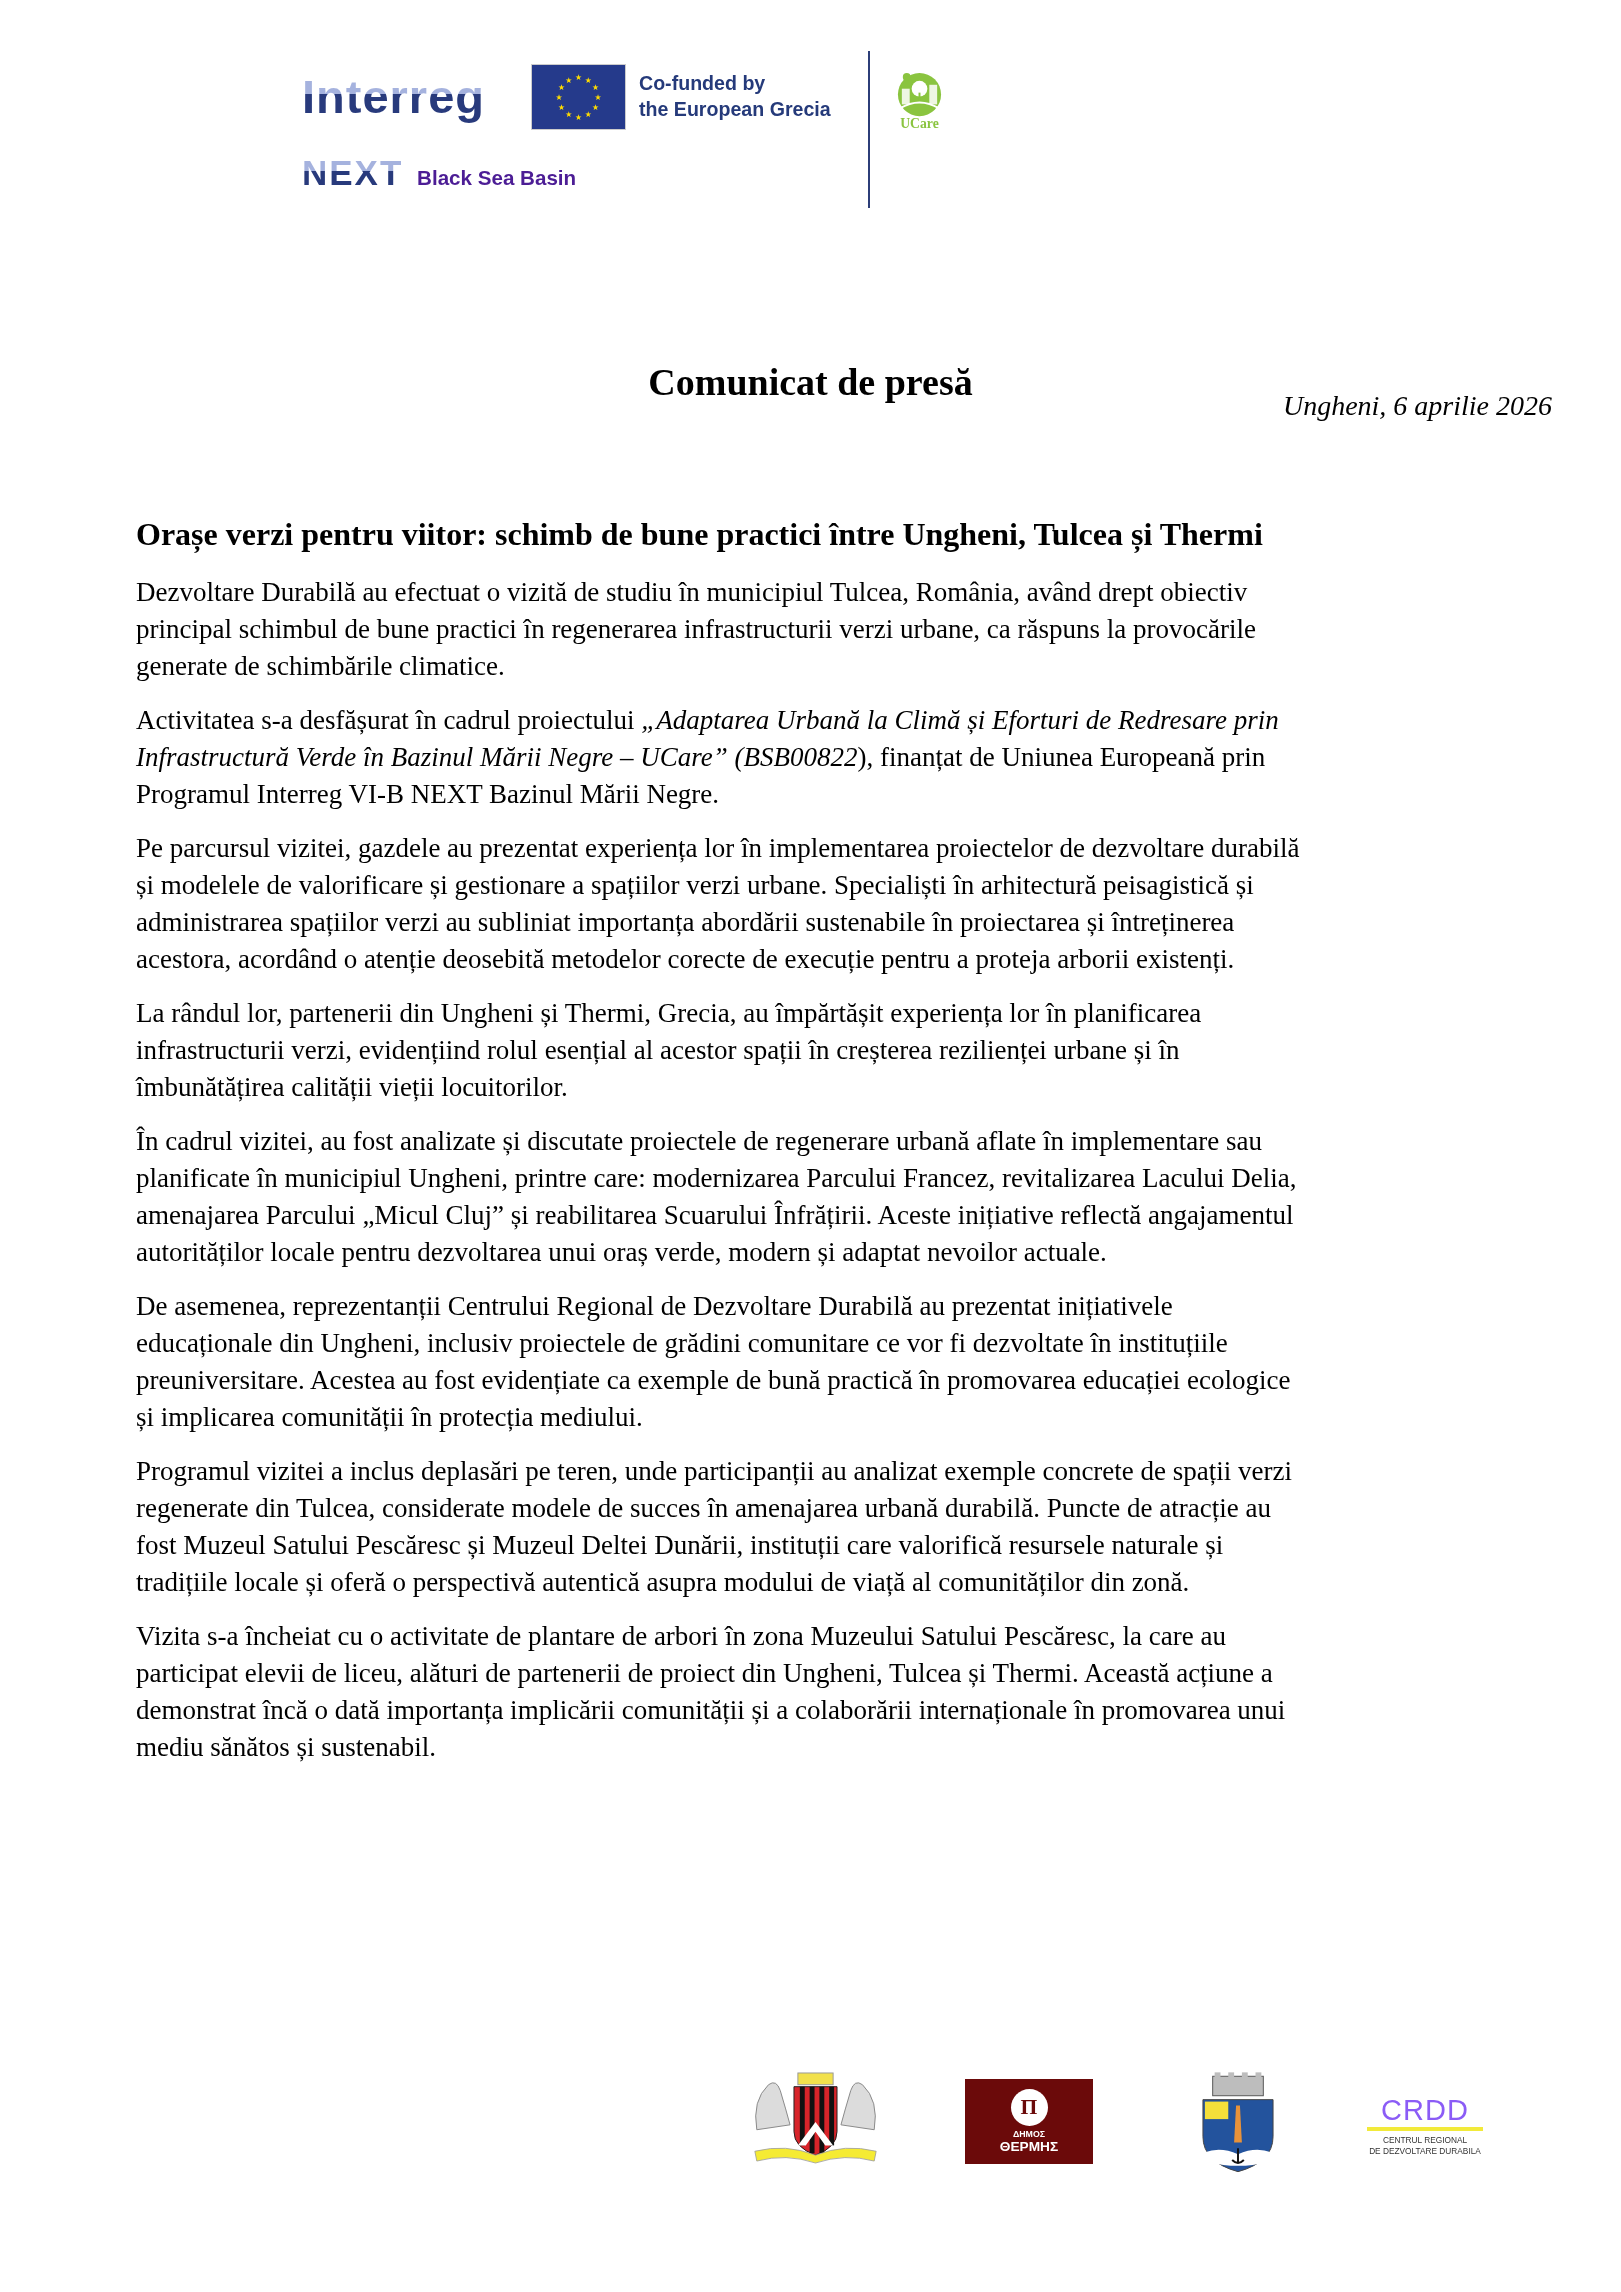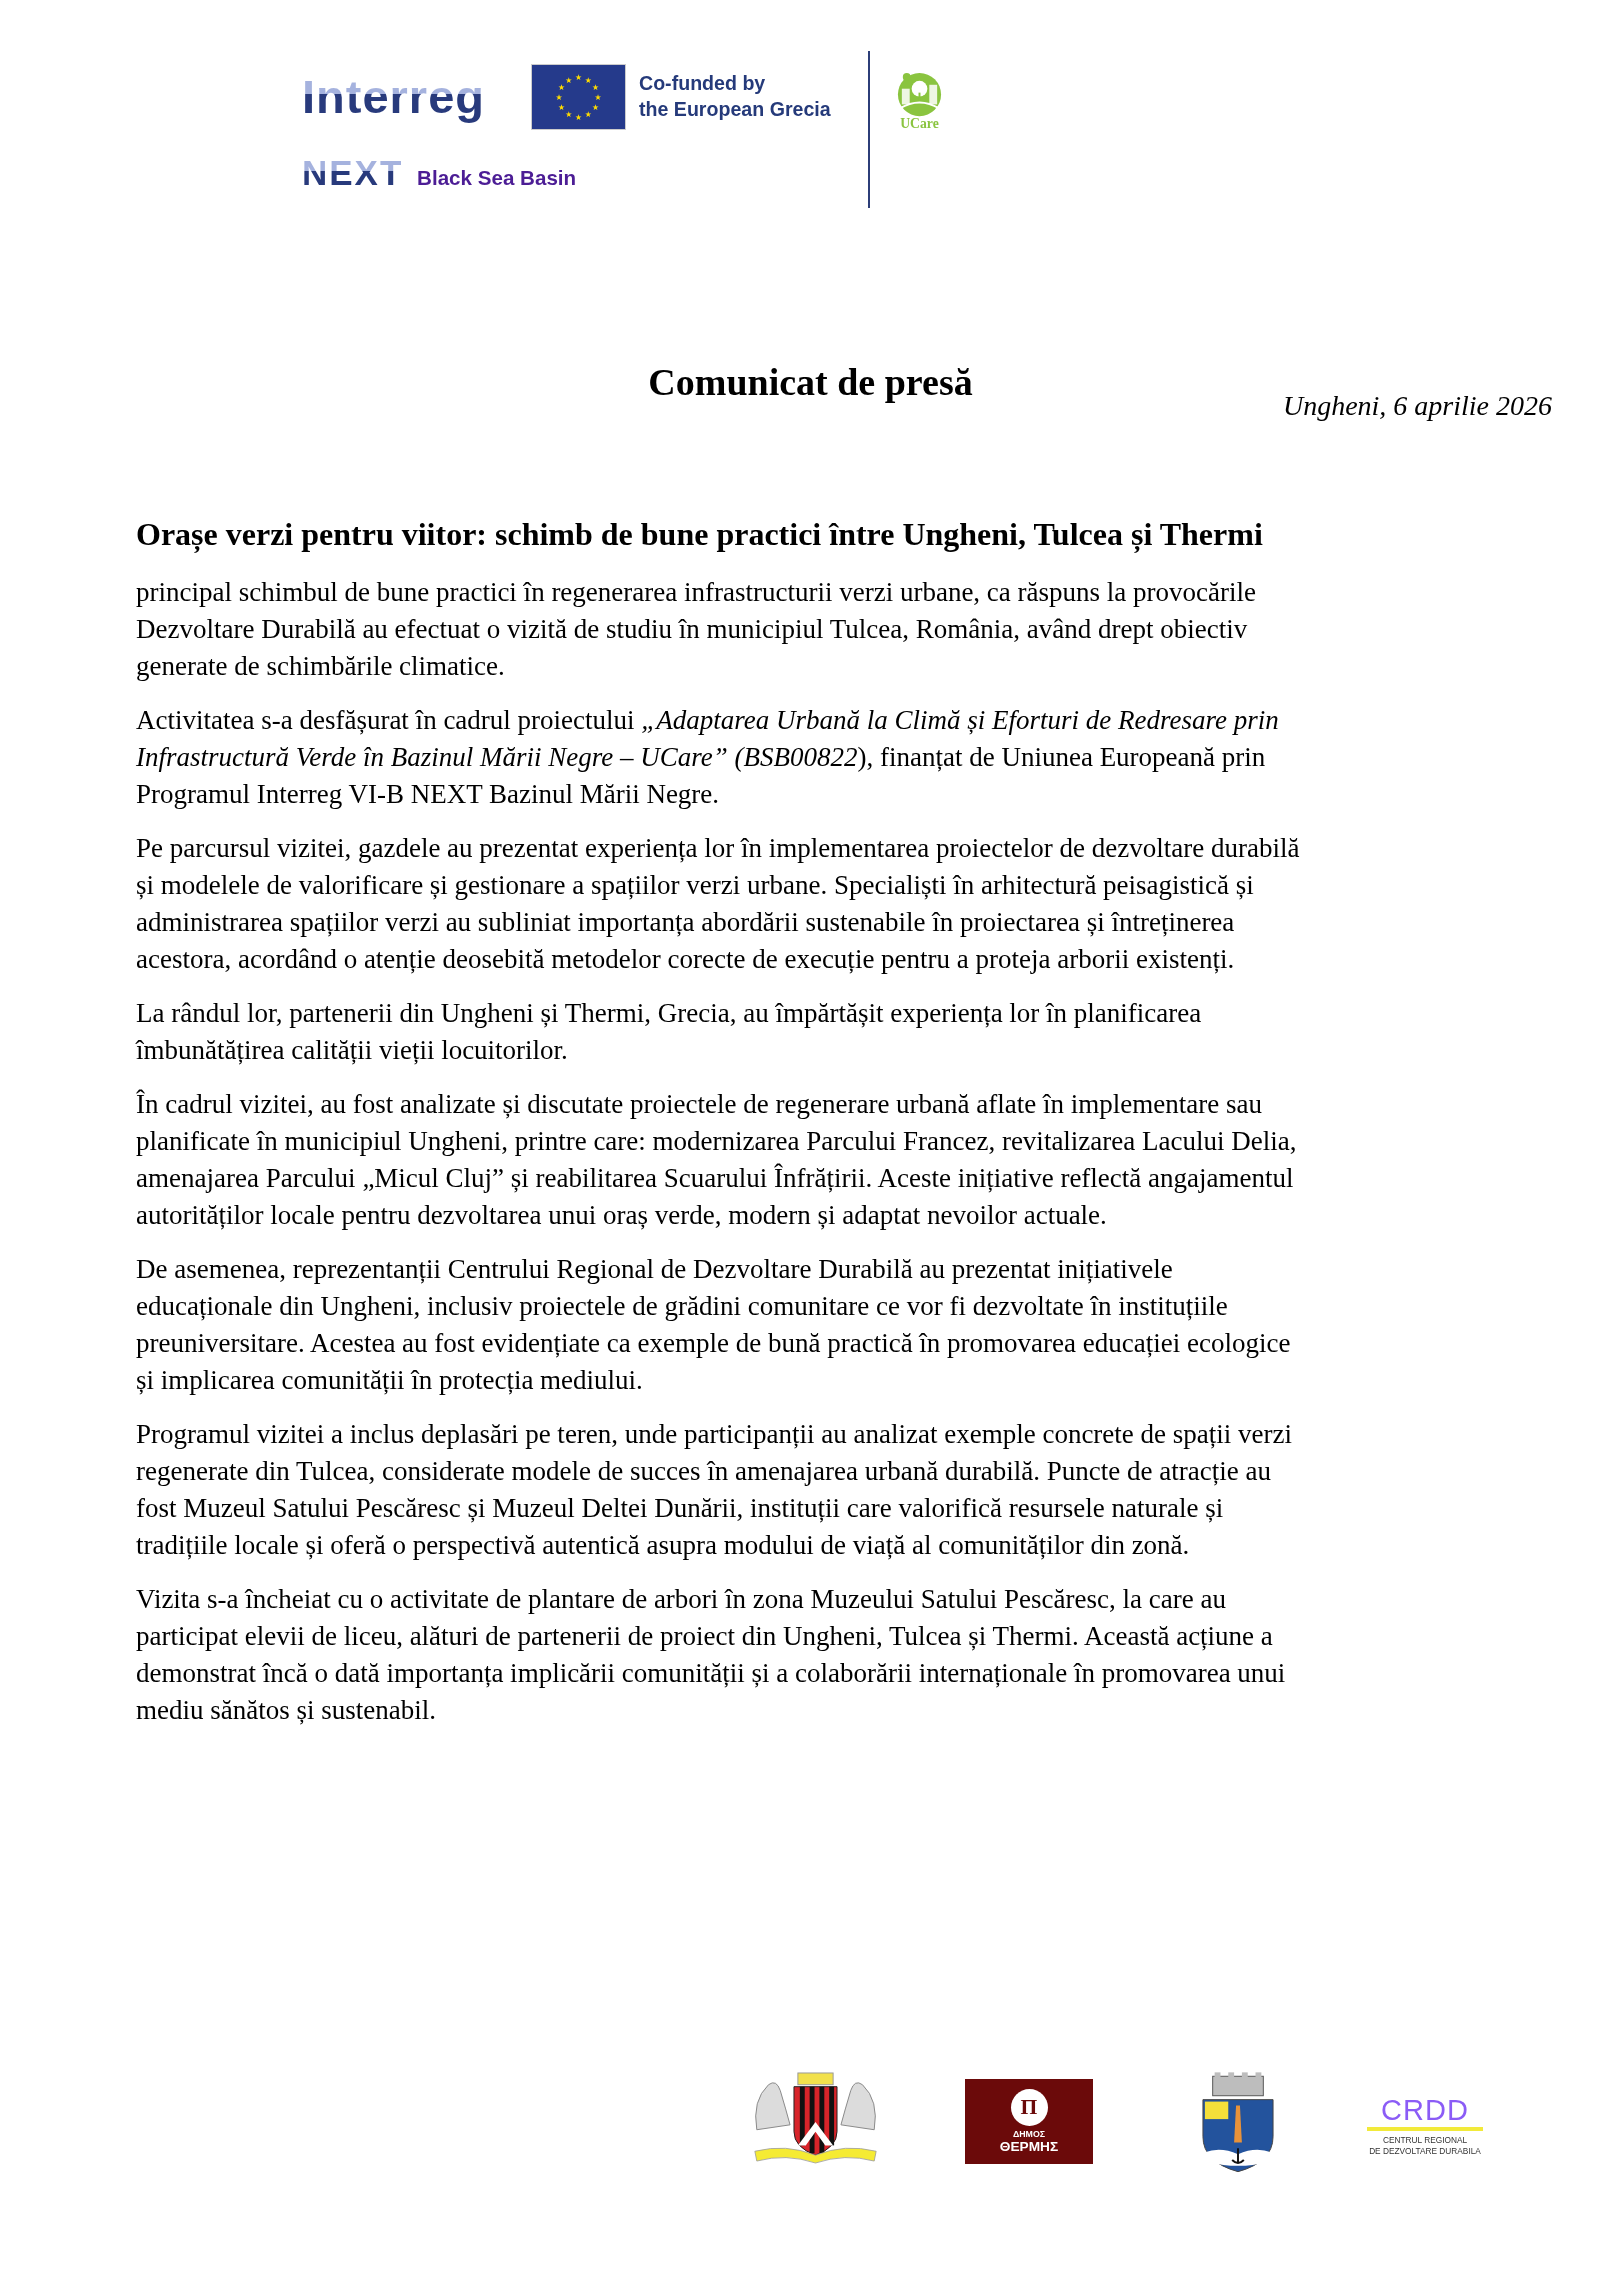--- a/index.html
+++ b/index.html
@@ -86,37 +86,38 @@
   </svg>
   <div class="ucare-label">UCare</div>
 </div>
 
 <div class="page-title">Comunicat de presă</div>
 <div class="dateline">Ungheni, 6 aprilie 2026</div>
 <div class="headline">Orașe verzi pentru viitor: schimb de bune practici între Ungheni, Tulcea și Thermi</div>
 
 <div class="body-text">
   <p>
+    <span class="ln">Dezvoltare Durabilă au efectuat o vizită de studiu în municipiul Tulcea, România, având drept obiectiv</span>
     <span class="ln">principal schimbul de bune practici în regenerarea infrastructurii verzi urbane, ca răspuns la provocările</span>
-    <span class="ln">Dezvoltare Durabilă au efectuat o vizită de studiu în municipiul Tulcea, România, având drept obiectiv</span>
     <span class="ln">generate de schimbările climatice.</span>
   </p>
   <p>
     <span class="ln"><span>Activitatea s-a desfășurat în cadrul proiectului </span><em>„Adaptarea Urbană la Climă și Eforturi de Redresare prin</em></span>
     <span class="ln"><em>Infrastructură Verde în Bazinul Mării Negre – UCare” (BSB00822</em><span>), finanțat de Uniunea Europeană prin</span></span>
     <span class="ln">Programul Interreg VI-B NEXT Bazinul Mării Negre.</span>
   </p>
   <p>
     <span class="ln">Pe parcursul vizitei, gazdele au prezentat experiența lor în implementarea proiectelor de dezvoltare durabilă</span>
     <span class="ln">și modelele de valorificare și gestionare a spațiilor verzi urbane. Specialiști în arhitectură peisagistică și</span>
     <span class="ln">administrarea spațiilor verzi au subliniat importanța abordării sustenabile în proiectarea și întreținerea</span>
     <span class="ln">acestora, acordând o atenție deosebită metodelor corecte de execuție pentru a proteja arborii existenți.</span>
   </p>
   <p>
     <span class="ln">La rândul lor, partenerii din Ungheni și Thermi, Grecia, au împărtășit experiența lor în planificarea</span>
+    <span class="ln">infrastructurii verzi, evidențiind rolul esențial al acestor spații în creșterea rezilienței urbane și în</span>
     <span class="ln">îmbunătățirea calității vieții locuitorilor.</span>
   </p>
   <p>
     <span class="ln">În cadrul vizitei, au fost analizate și discutate proiectele de regenerare urbană aflate în implementare sau</span>
     <span class="ln">planificate în municipiul Ungheni, printre care: modernizarea Parcului Francez, revitalizarea Lacului Delia,</span>
     <span class="ln">amenajarea Parcului „Micul Cluj” și reabilitarea Scuarului Înfrățirii. Aceste inițiative reflectă angajamentul</span>
     <span class="ln">autorităților locale pentru dezvoltarea unui oraș verde, modern și adaptat nevoilor actuale.</span>
   </p>
   <p>
     <span class="ln">De asemenea, reprezentanții Centrului Regional de Dezvoltare Durabilă au prezentat inițiativele</span>

